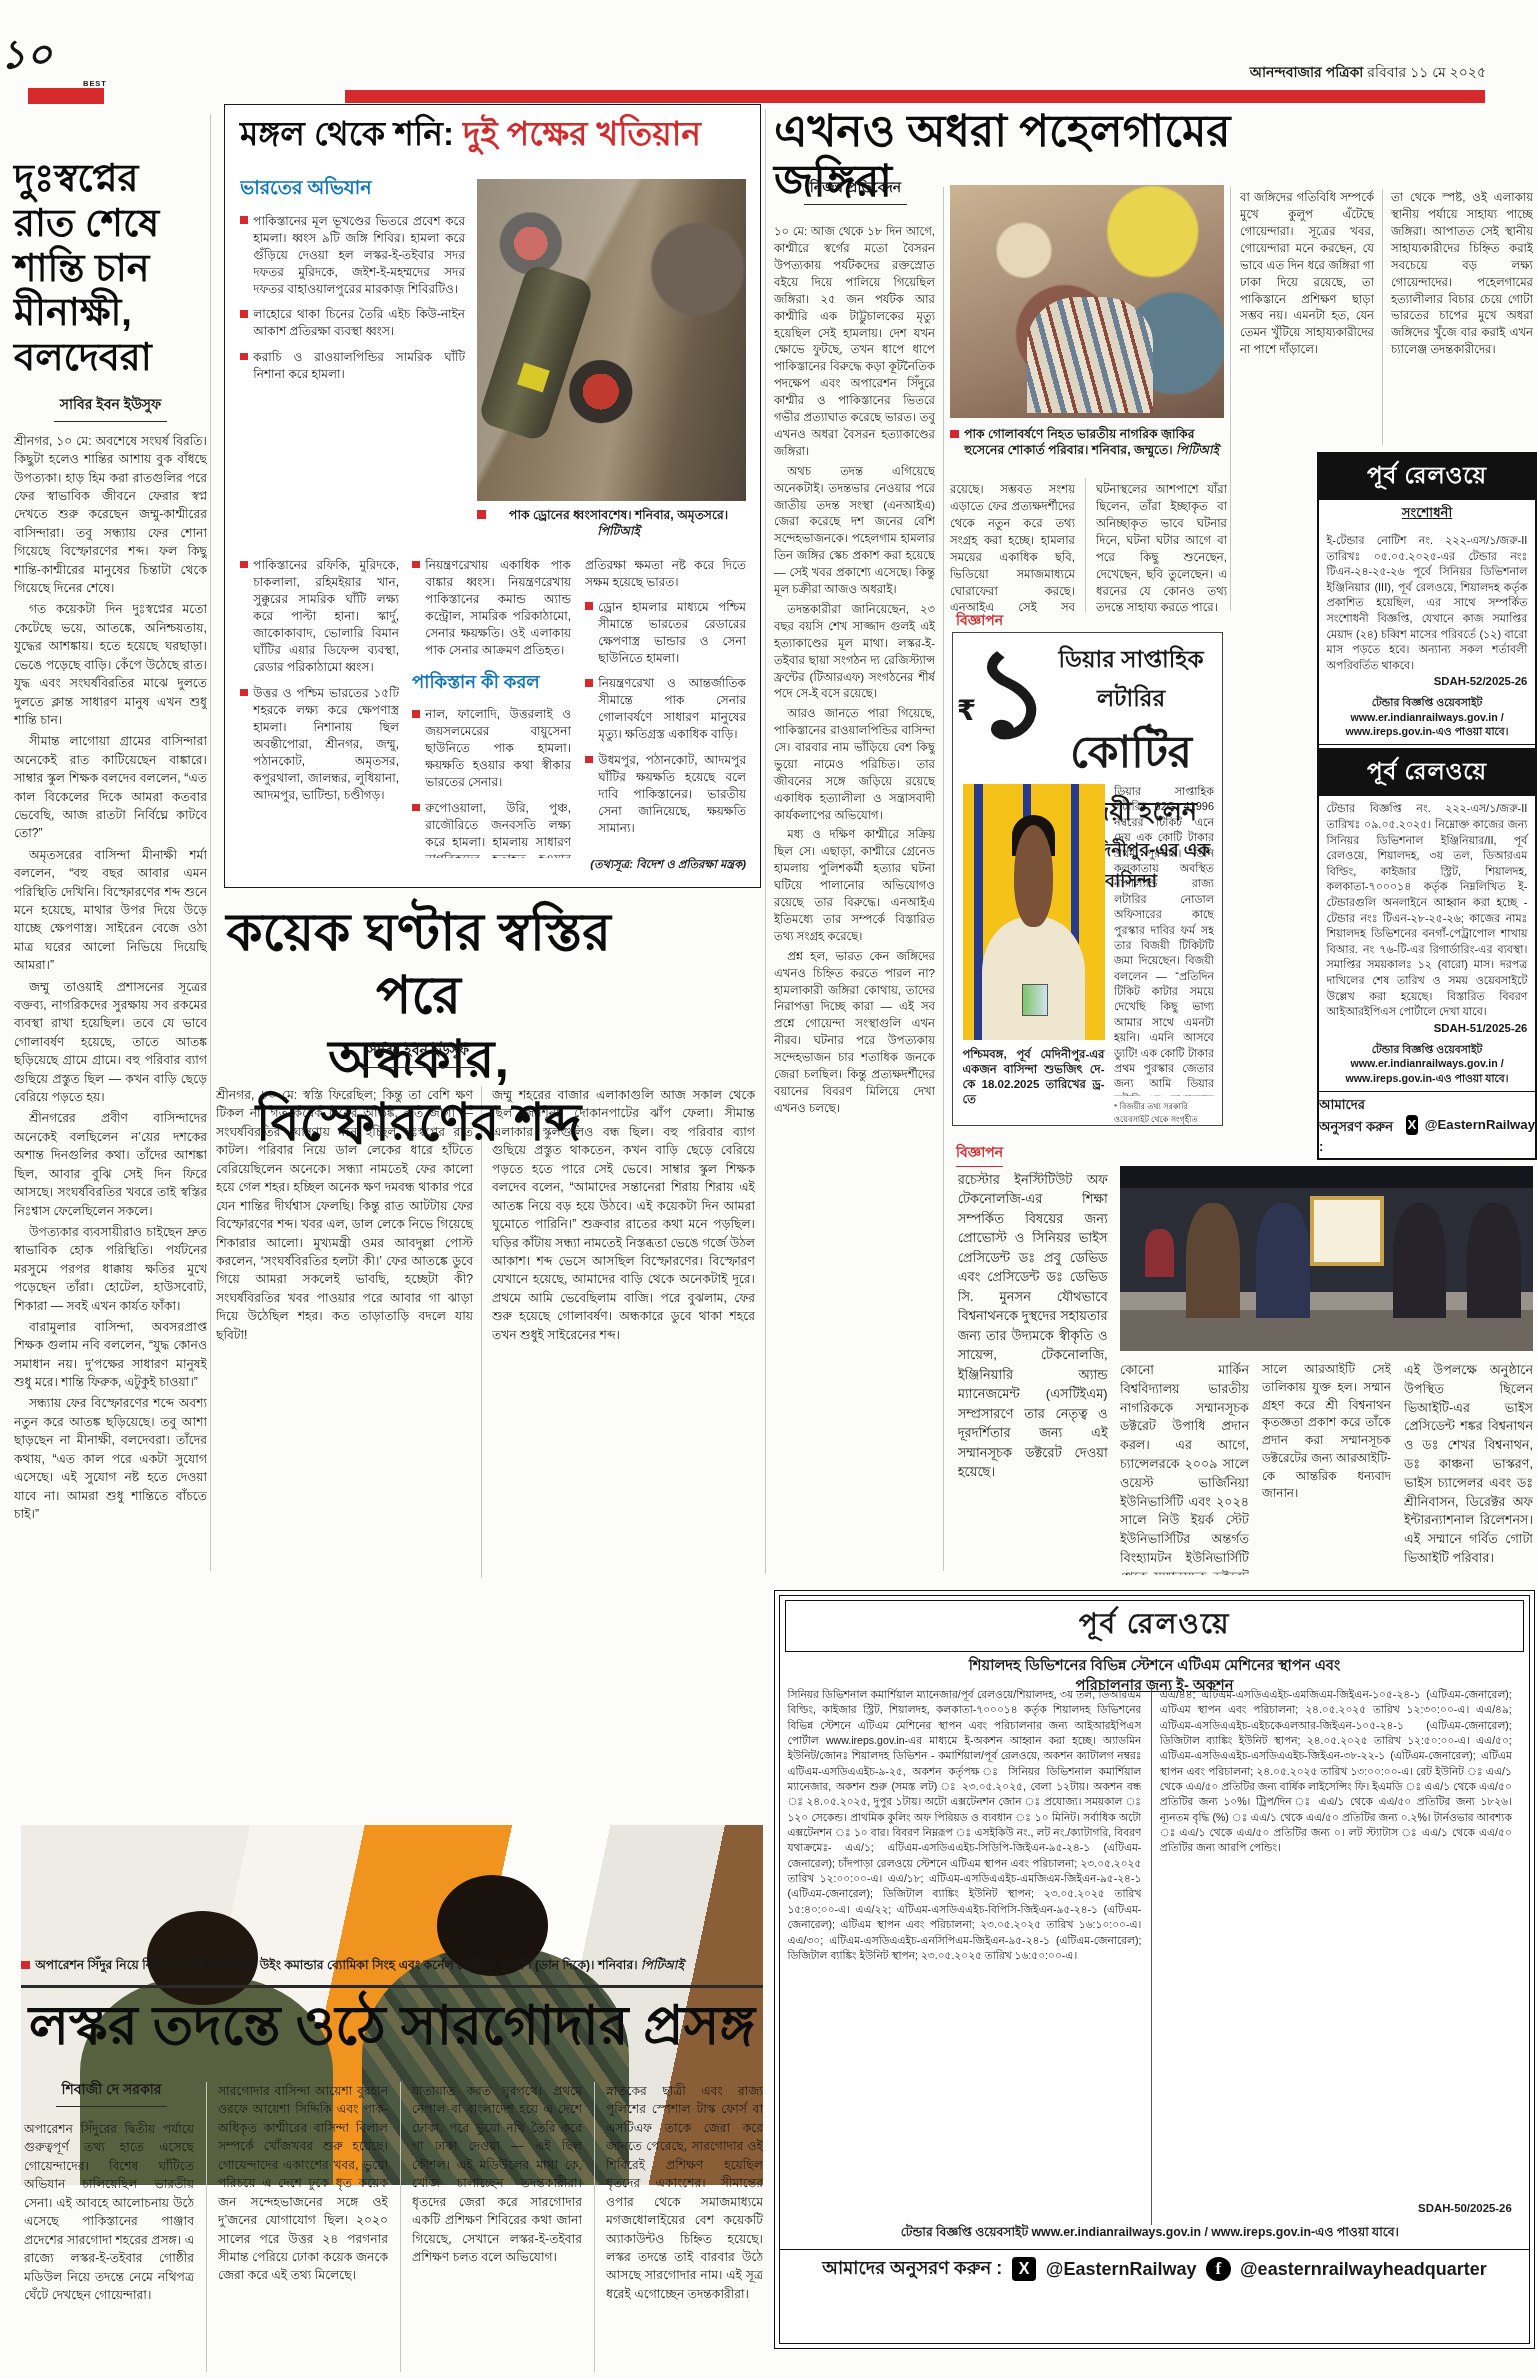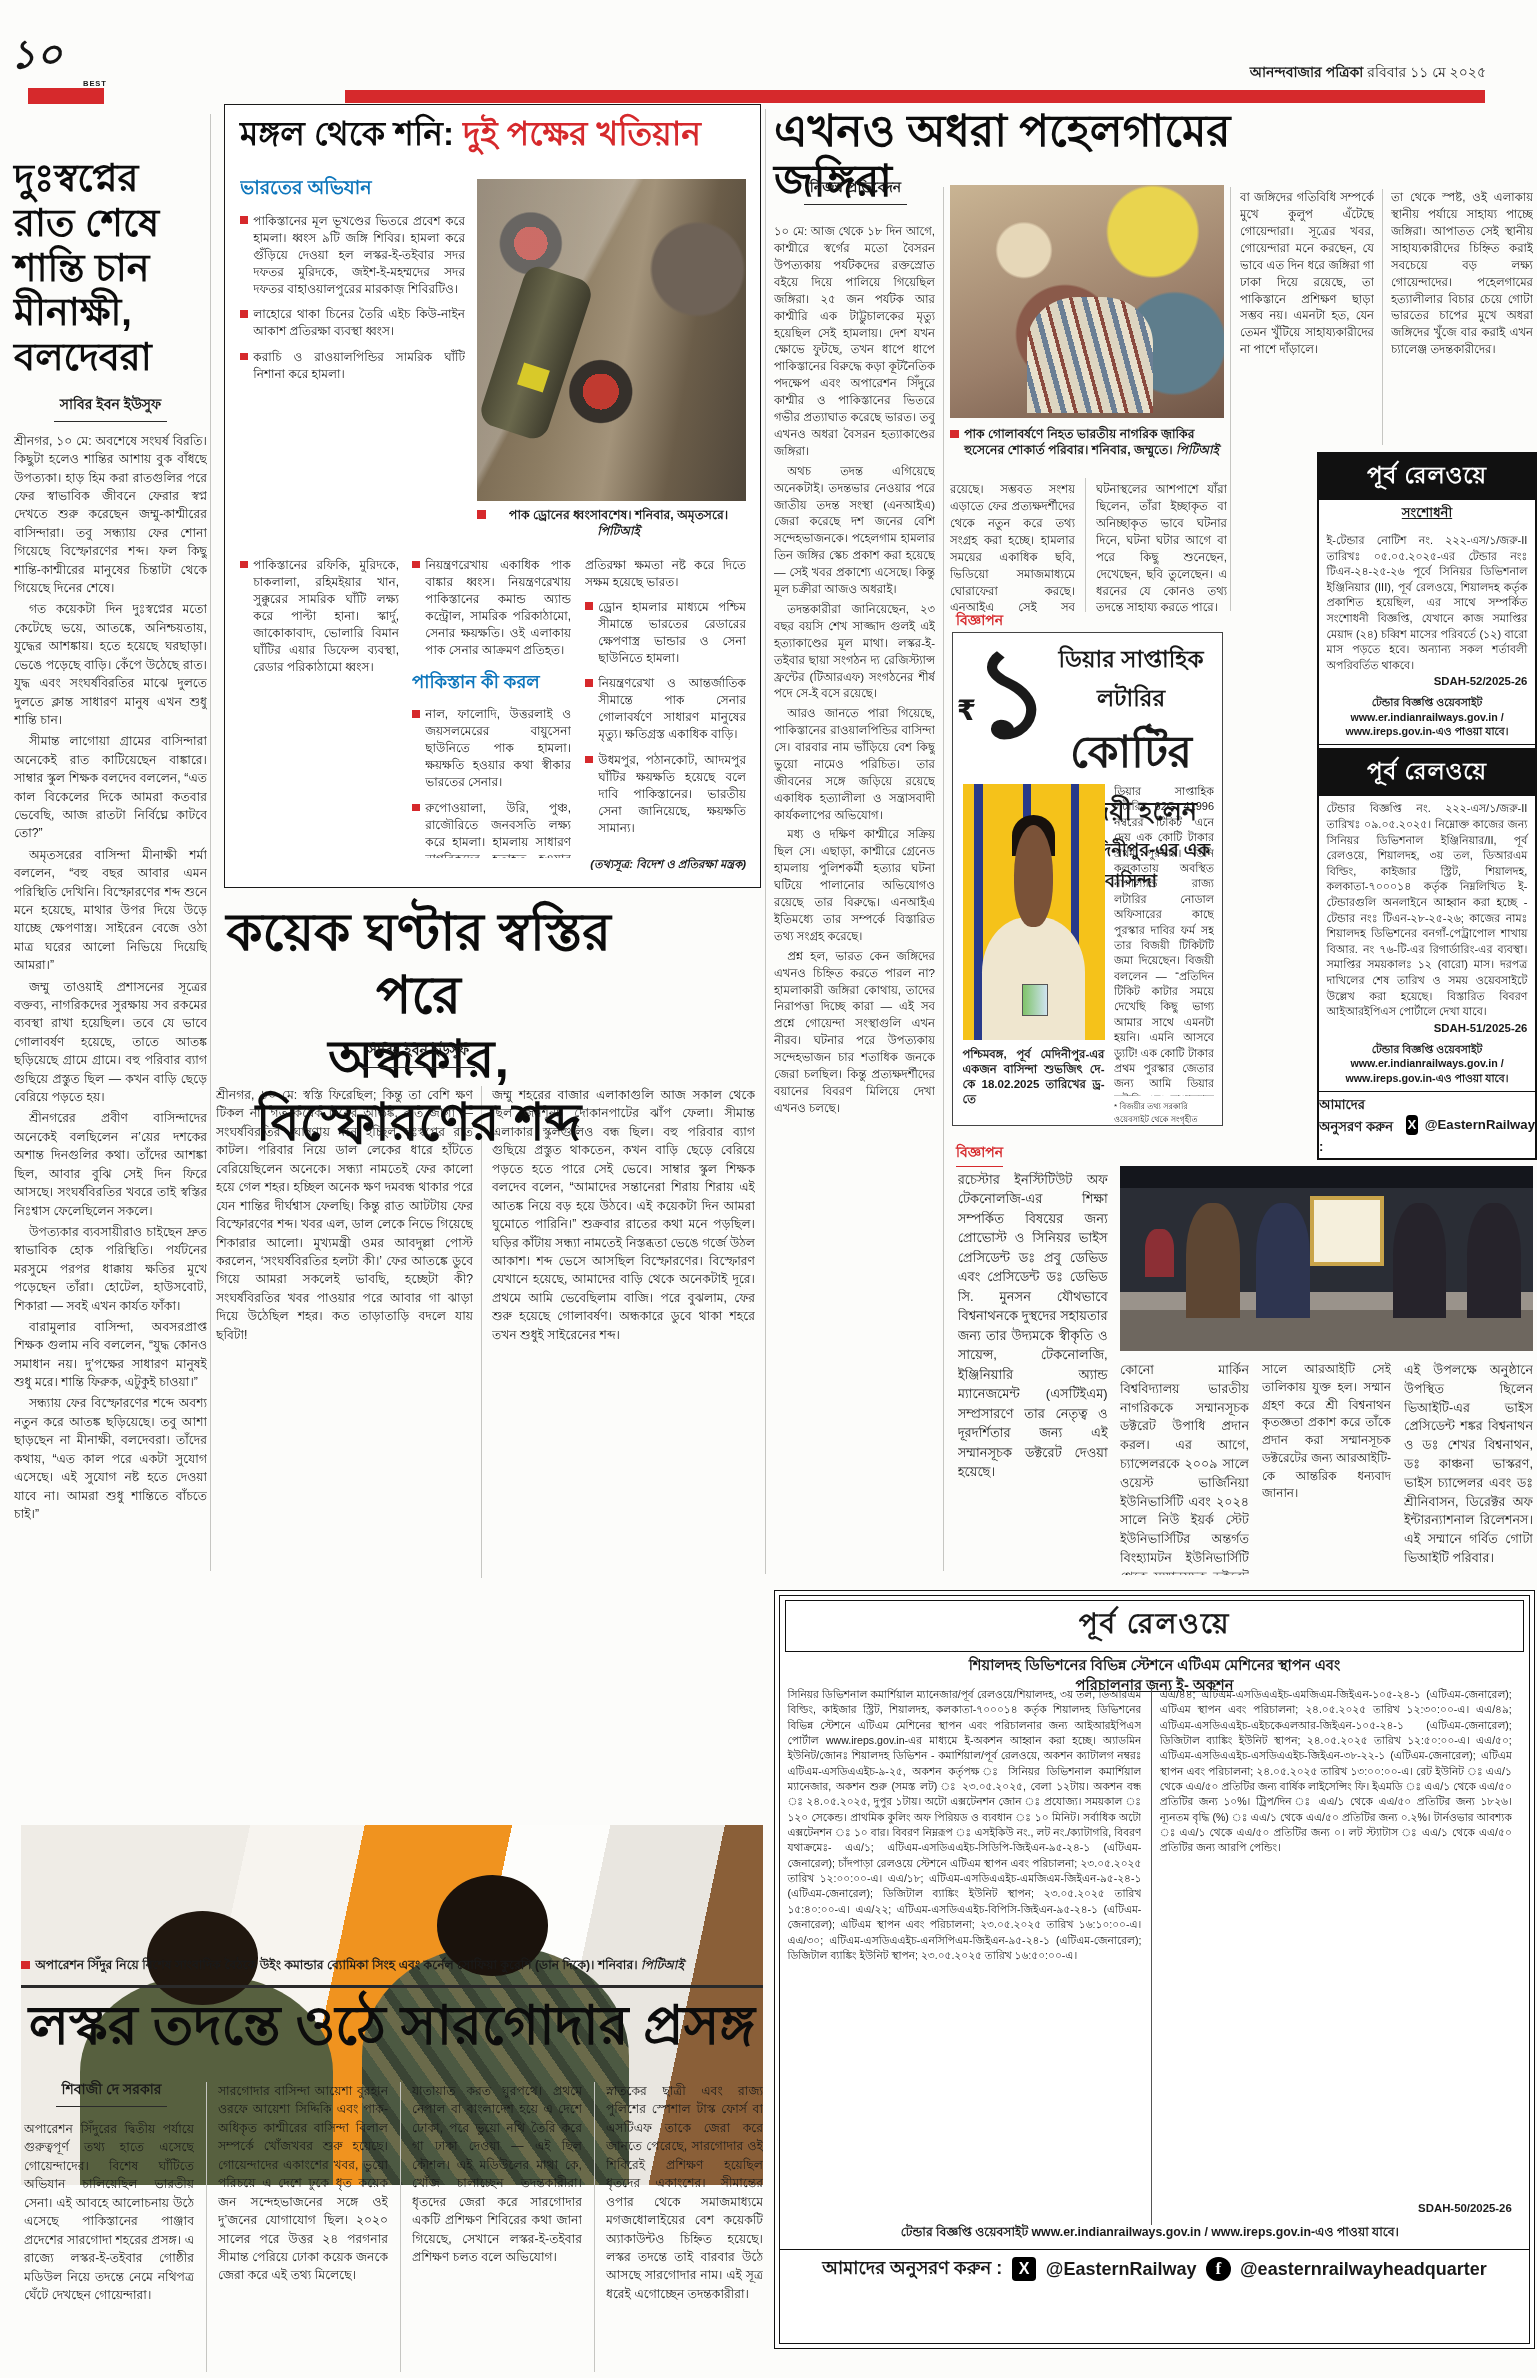--- a/index.html
+++ b/index.html
@@ -75,21 +75,21 @@
   .auctionsub{text-align:center;font-weight:bold;font-size:14.7px;line-height:1.35;}
   .auctionsub .u{text-decoration:underline;}
   .aucol{font-size:10.6px;line-height:1.45;text-align:justify;}
   .code{font-weight:bold;font-size:11.4px;text-align:right;font-family:"Liberation Sans",sans-serif;}
 </style>
 </head>
 <body>
 
 <div id="canvas">
 
-  <div class="abs" style="left:10px;top:23px;font-size:40px;font-weight:bold;font-style:italic;color:#151515;">১০</div>
+  <div class="abs" style="left:0;top:23px;font-size:40px;font-weight:bold;font-style:italic;color:#151515;">১০</div>
   <div class="abs" style="left:83px;top:79px;font-size:7.6px;font-weight:bold;letter-spacing:0.9px;">BEST</div>
   <div class="abs" style="left:28px;top:88px;width:76px;height:16px;background:#d6292c;"></div>
   <div class="abs" style="left:345px;top:90px;width:1140px;height:13.2px;background:#d6292c;"></div>
   <div class="abs" style="left:1041px;top:61px;width:445px;text-align:right;font-size:14px;">
     <span style="font-weight:bold;">আনন্দবাজার পত্রিকা</span>
     <span>রবিবার ১১ মে ২০২৫</span>
   </div>
 
   <div class="vline" style="left:210px;top:114px;height:1457px;"></div>
   <div class="vline" style="left:481px;top:1086px;height:492px;"></div>
@@ -143,20 +143,24 @@
       </div>
       <div class="cap" style="margin-top:5.7px;">
         <span class="sq"></span>
         <span><span>পাক ড্রোনের ধ্বংসাবশেষ। শনিবার, অমৃতসরে। </span><em>পিটিআই</em></span>
       </div>
     </div>
     <div class="abs clip" style="left:15px;top:452px;width:159px;height:301px;">
       <div class="bullet">
           <span class="sq"></span>
           <span class="j">পাকিস্তানের রফিকি, মুরিদকে, চাকলালা, রহিমইয়ার খান, সুক্কুরের সামরিক ঘাঁটি লক্ষ্য করে পাল্টা হানা। স্কার্দু, জাকোকাবাদ, ভোলারি বিমান ঘাঁটির এয়ার ডিফেন্স ব্যবস্থা, রেডার পরিকাঠামো ধ্বংস।</span>
+        </div>
+      <div class="bullet">
+          <span class="sq"></span>
+          <span class="j">উত্তর ও পশ্চিম ভারতের ১৫টি শহরকে লক্ষ্য করে ক্ষেপণাস্ত্র হামলা। নিশানায় ছিল অবন্তীপোরা, শ্রীনগর, জম্মু, পঠানকোট, অমৃতসর, কপুরথালা, জালন্ধর, লুধিয়ানা, আদমপুর, ভাটিন্ডা, চণ্ডীগড়।</span>
         </div>
     </div>
     <div class="abs clip" style="left:187px;top:452px;width:159px;height:301px;">
       <div class="bullet">
           <span class="sq"></span>
           <span class="j">নিয়ন্ত্রণরেখায় একাধিক পাক বাঙ্কার ধ্বংস। নিয়ন্ত্রণরেখায় পাকিস্তানের কমান্ড অ্যান্ড কন্ট্রোল, সামরিক পরিকাঠামো, সেনার ক্ষয়ক্ষতি। ওই এলাকায় পাক সেনার আক্রমণ প্রতিহত।</span>
         </div>
       <div class="subhead blue" style="font-size:18px;margin-top:3.8px;">পাকিস্তান কী করল</div>
       <div class="bullet">
           <span class="sq"></span>

